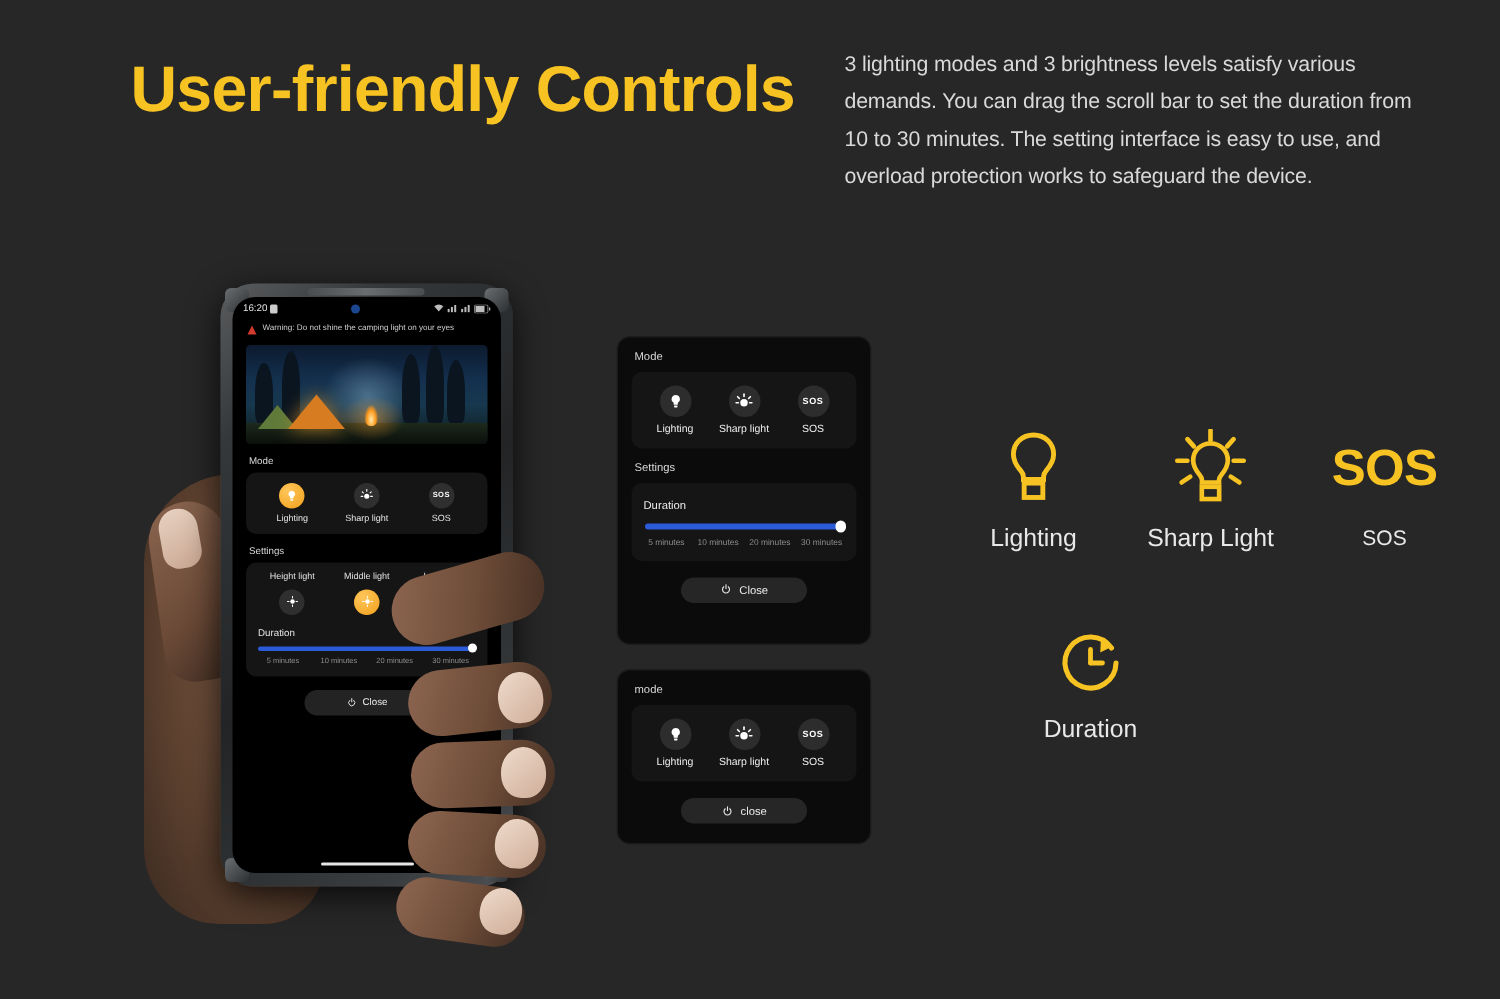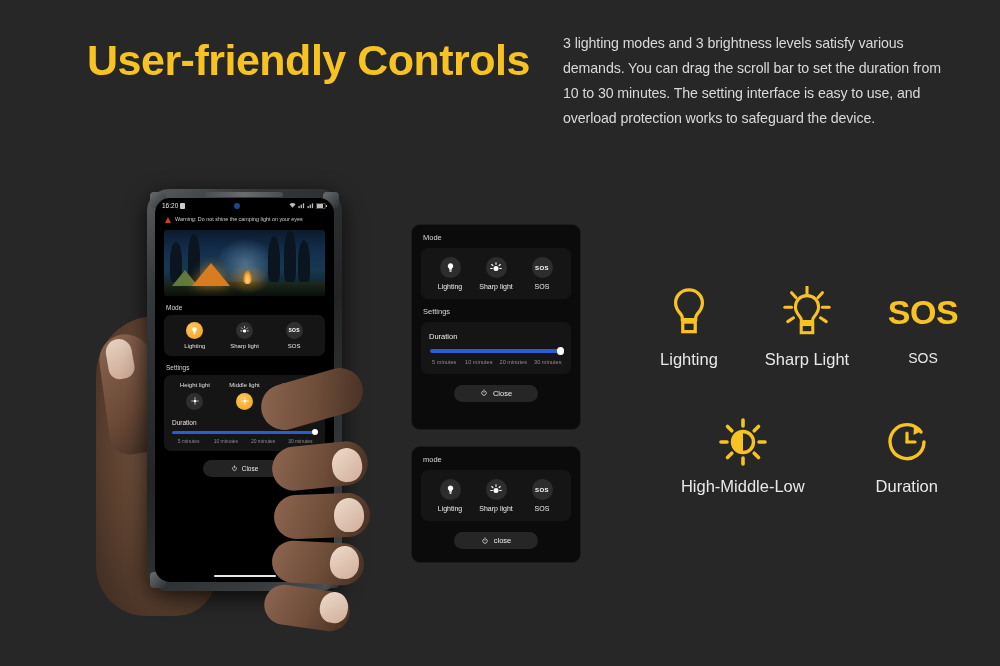--- a/index.html
+++ b/index.html
@@ -557,39 +557,20 @@
     </div>
     <div class="leg-item" style="width:114px;">
       <div class="leg-icon">
         <span class="sos-big">SOS</span>
       </div>
       <div class="leg-cap sm">SOS</div>
     </div>
   </div>
 
   <div class="leg-row" style="margin-top:48px; padding-left:22px;">
-    <div class="leg-item" style="width:186px;">
-      <div class="leg-icon" style="height:50px;">
-        <svg width="48" height="48" viewBox="0 0 48 48">
-          <g stroke="#F7C323" stroke-width="3.6" stroke-linecap="round">
-            <line x1="24" y1="2" x2="24" y2="8"></line>
-              <line x1="24" y1="40" x2="24" y2="46"></line>
-            <line x1="2" y1="24" x2="8" y2="24"></line>
-              <line x1="40" y1="24" x2="46" y2="24"></line>
-            <line x1="8.5" y1="8.5" x2="12.8" y2="12.8"></line>
-              <line x1="35.2" y1="35.2" x2="39.5" y2="39.5"></line>
-            <line x1="39.5" y1="8.5" x2="35.2" y2="12.8"></line>
-              <line x1="12.8" y1="35.2" x2="8.5" y2="39.5"></line>
-          </g>
-          <circle cx="24" cy="24" r="10.5" fill="none" stroke="#F7C323" stroke-width="3.4"></circle>
-          <path d="M24 13.5a10.5 10.5 0 000 21z" fill="#F7C323"></path>
-        </svg>
-      </div>
-      <div class="leg-cap big">High-Middle-Low</div>
-    </div>
     <div class="leg-item" style="width:150px;">
       <div class="leg-icon" style="height:50px;">
         <svg width="48" height="48" viewBox="0 0 48 48">
           <path d="M38 14A17 17 0 1041 24" fill="none" stroke="#F7C323" stroke-width="3.4" stroke-linecap="round"></path>
           <path d="M31 6.5l7.5 6.5-8 4z" fill="#F7C323"></path>
           <g stroke="#F7C323" stroke-width="3.2" stroke-linecap="round">
             <line x1="24" y1="24" x2="24" y2="15"></line>
             <line x1="24" y1="24" x2="32" y2="24"></line>
           </g>
         </svg>

